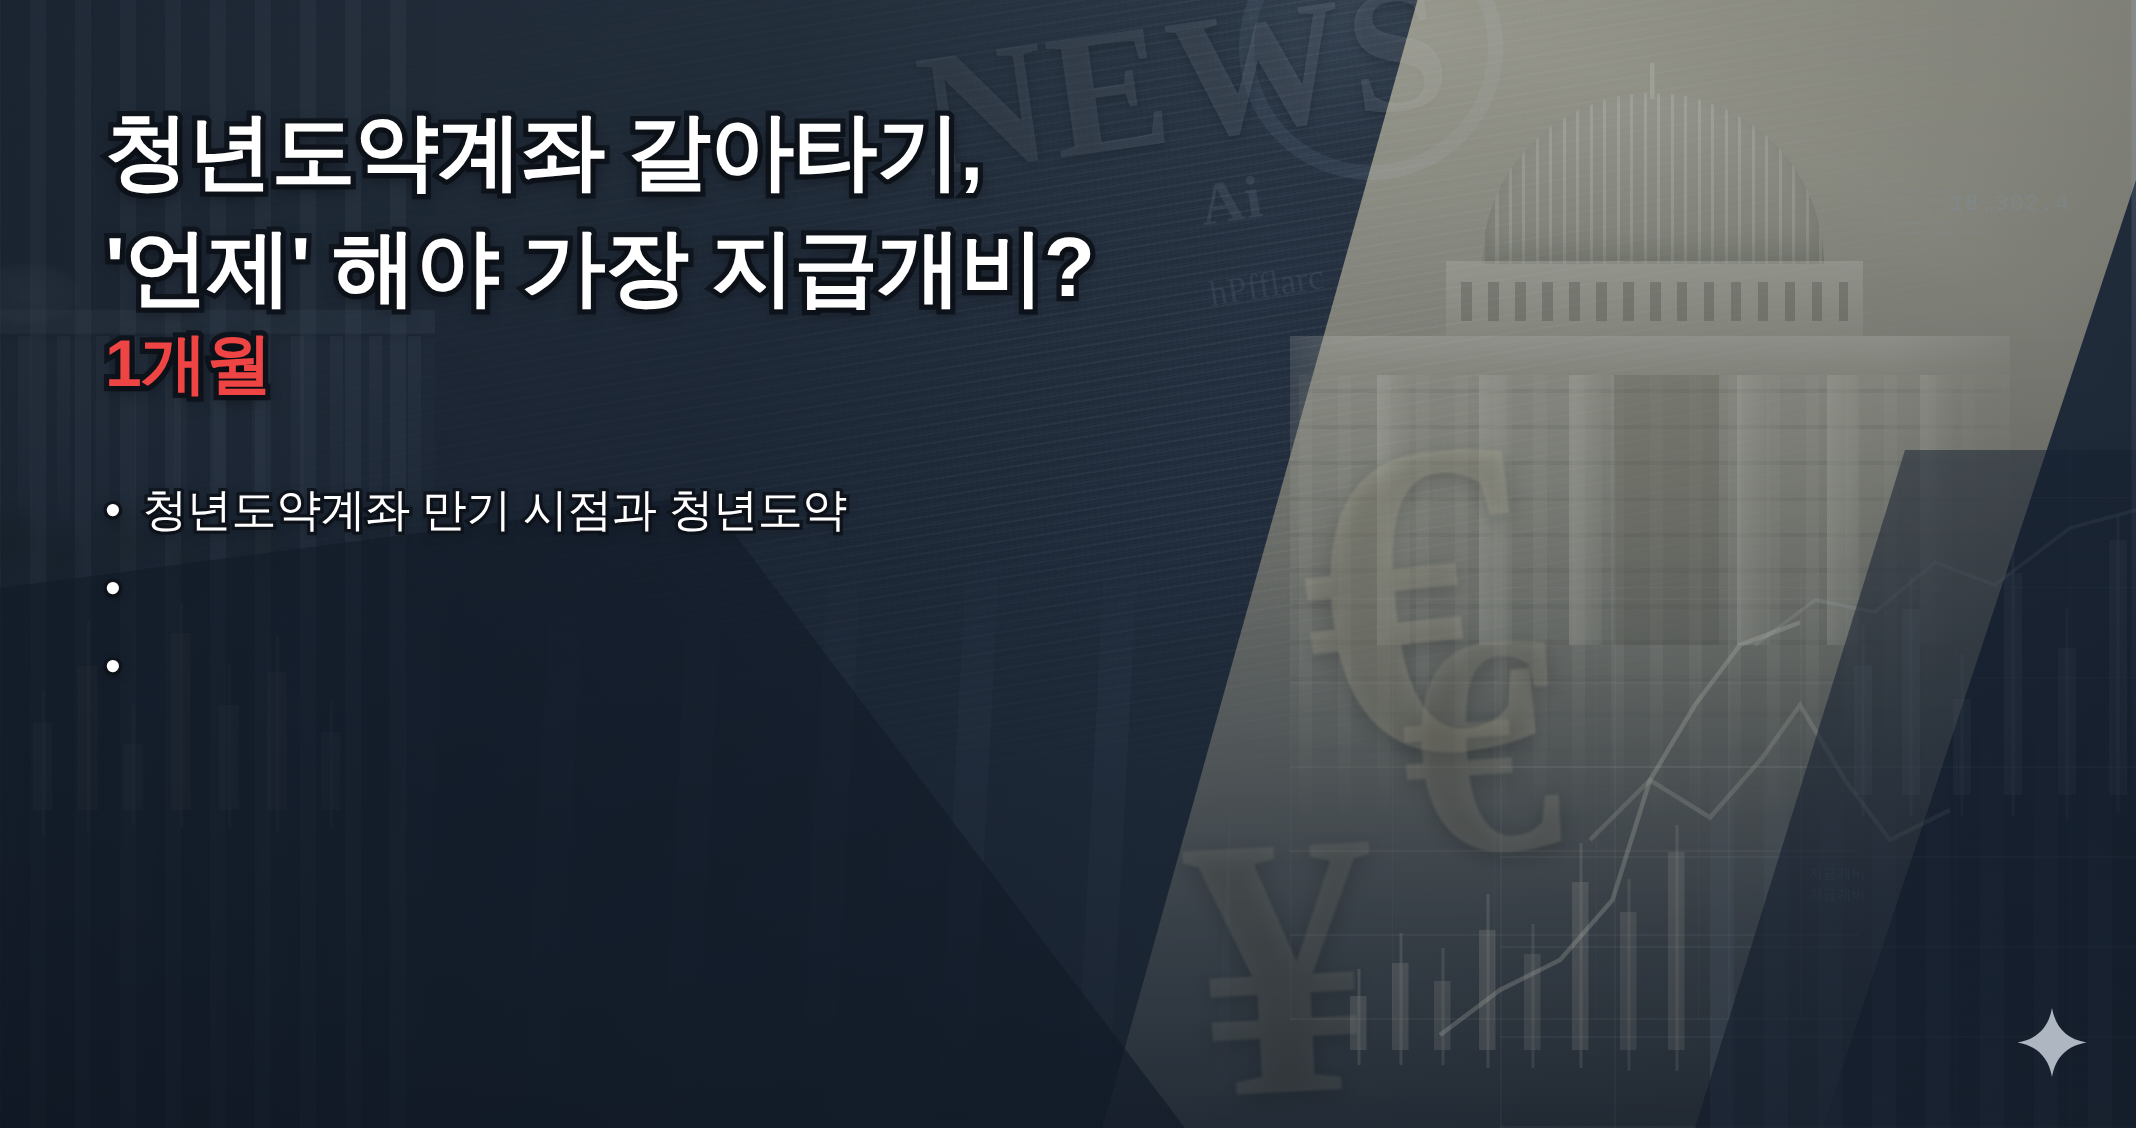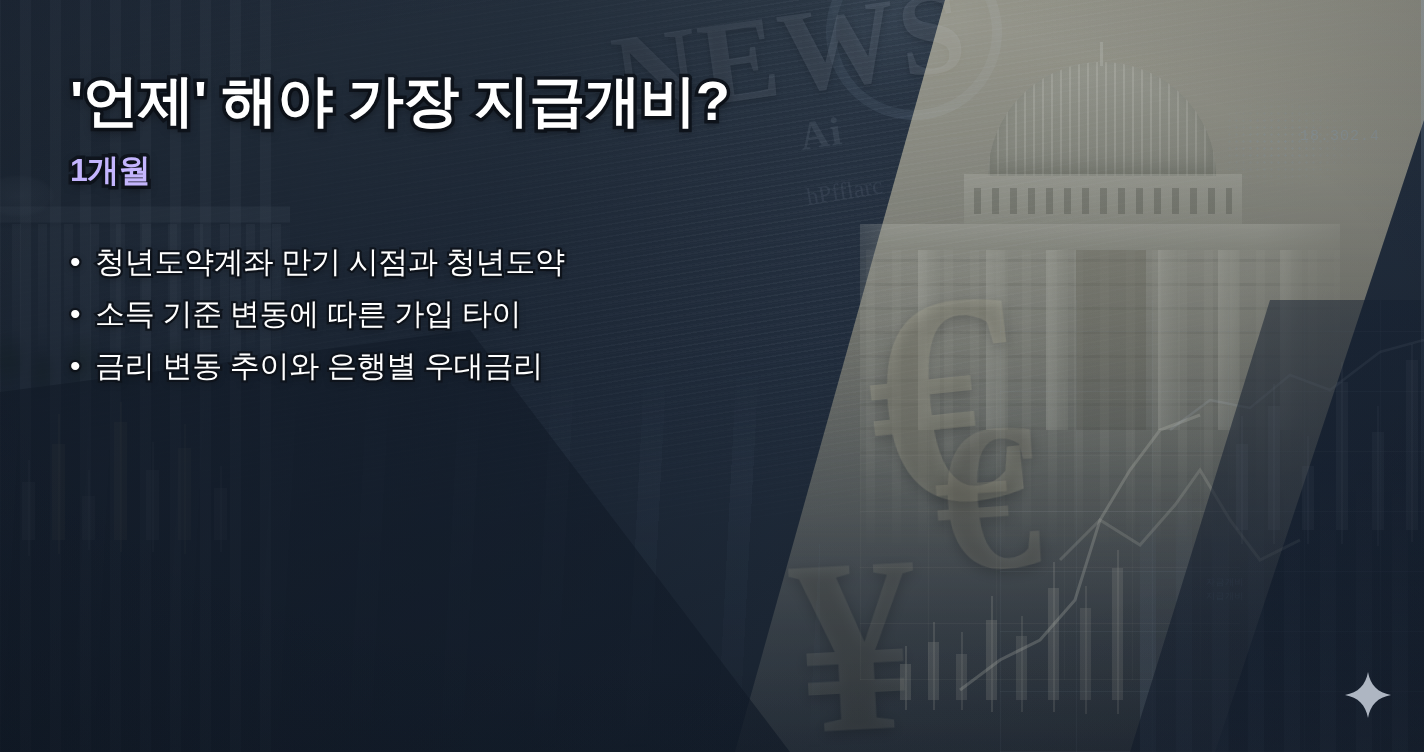--- a/index.html
+++ b/index.html
@@ -328,24 +328,24 @@
     font-size:56px;
     line-height:1.38;
     letter-spacing:-0.5px;
     white-space:nowrap;
     -webkit-text-stroke:7px #10161f;
     paint-order:stroke fill;
     text-shadow:0 3px 10px rgba(0,0,0,.55);
   }
 
   .subtitle {
-    margin-top:12px;
-    color:#c4b5fd;
+    margin-top:0;
+    color:#ef4444;
     font-weight:700;
-    font-size:32px;
+    font-size:44px;
     line-height:1.2;
     letter-spacing:-0.5px;
     -webkit-text-stroke:7px #10161f;
     paint-order:stroke fill;
     text-shadow:0 3px 10px rgba(0,0,0,.55);
   }
 
   .bullets { margin-top:46px; list-style:none; }
   .bullets li {
     display:flex; align-items:baseline;
@@ -499,37 +499,36 @@
   <div class="layer bg-streaks"></div>
   <div class="layer bg-wedge"></div>
   <div class="layer bg-wedge-right"></div>
   <div class="layer bg-scrim"></div>
   <div class="layer bg-vignette"></div>
   <div class="edge-right"></div>
 
   <div id="content">
 
     <h1>
+      <div class="title">청년도약계좌 갈아타기,</div>
       <div class="title">'언제' 해야 가장 지급개비?</div>
     </h1>
 
     <div class="subtitle">1개월</div>
 
     <ul class="bullets">
       <li>
         <span class="dot">•</span>
         <span>청년도약계좌 만기 시점과 청년도약</span>
       </li>
       <li>
         <span class="dot">•</span>
-        <span>소득 기준 변동에 따른 가입 타이</span>
       </li>
       <li>
         <span class="dot">•</span>
-        <span>금리 변동 추이와 은행별 우대금리</span>
       </li>
     </ul>
   </div>
 
   <svg class="sparkle" viewBox="0 0 48 48" aria-hidden="true">
     <path d="M24 1 C26.4 14.2 33.8 21.6 47 24 C33.8 26.4 26.4 33.8 24 47 C21.6 33.8 14.2 26.4 1 24 C14.2 21.6 21.6 14.2 24 1 Z" fill="#aeb6c2"></path>
   </svg>
 
 </div>
 

